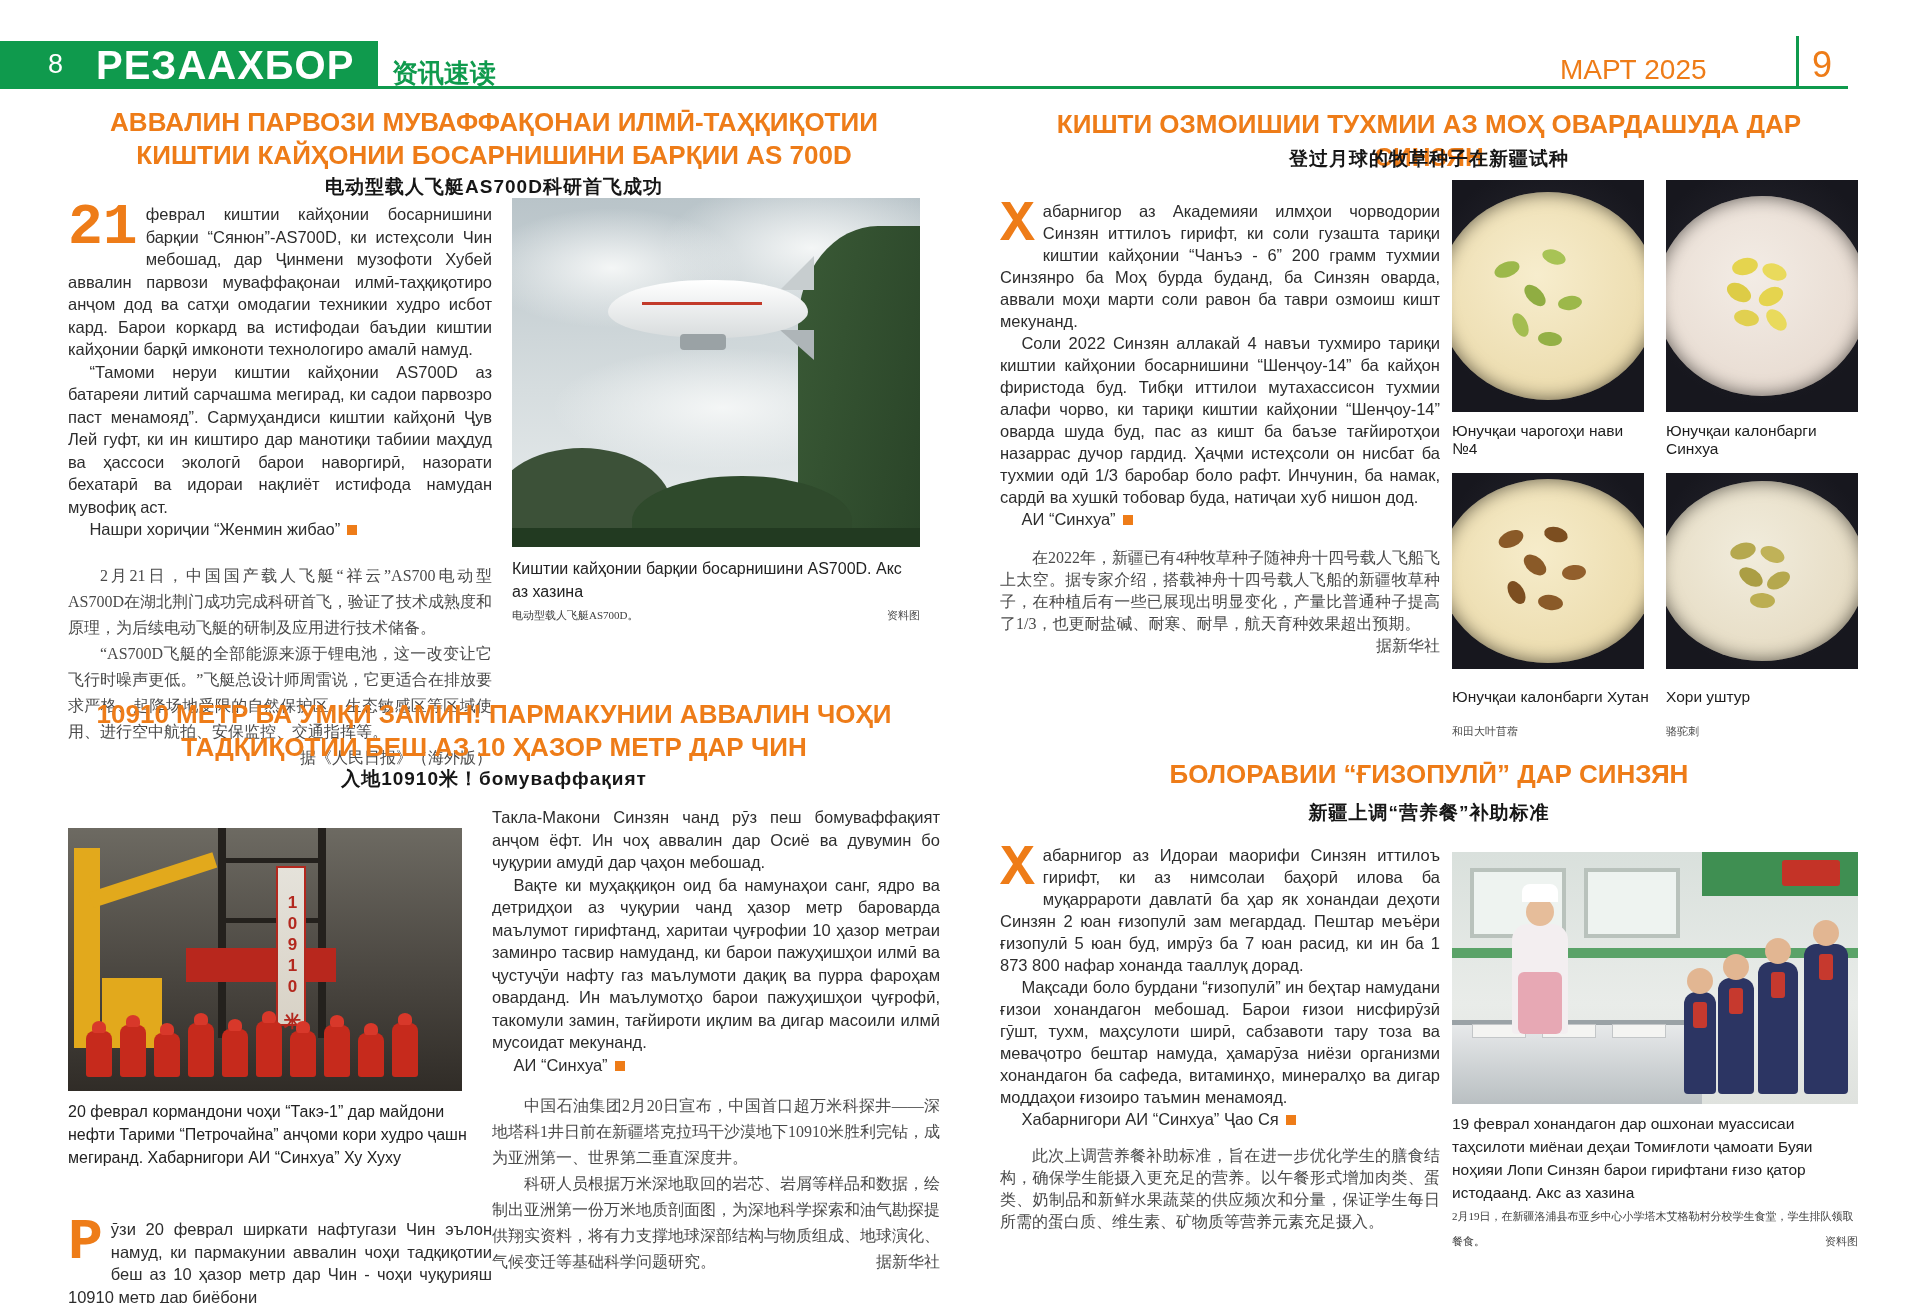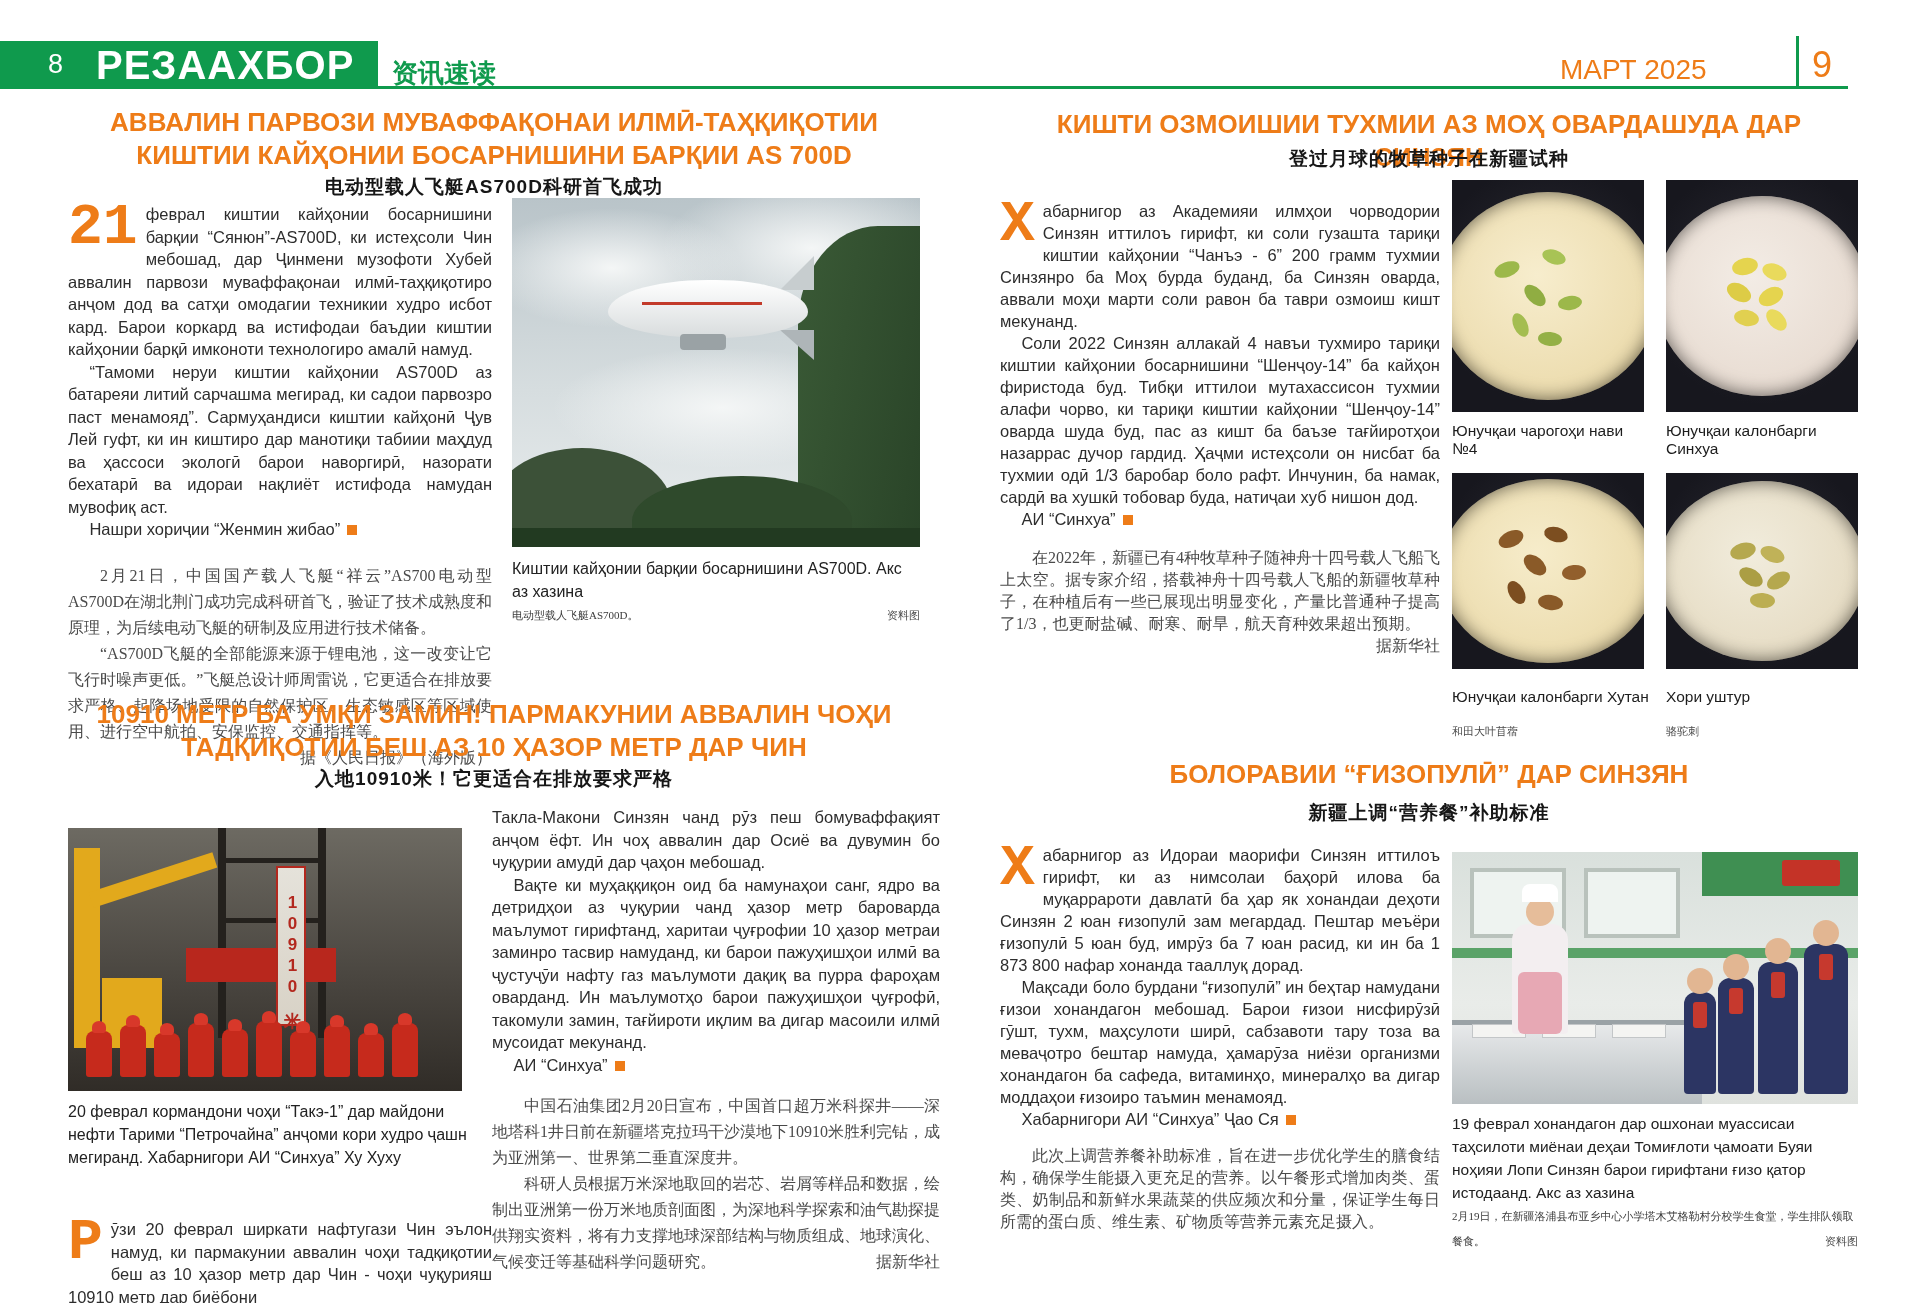--- a/index.html
+++ b/index.html
@@ -155,21 +155,21 @@
   <div class="airship-body"></div>
   <div class="airship-stripe"></div>
   <div class="gondola"></div>
 </div>
 <div class="abs a1-cap">
   <div class="cap">Киштии кайҳонии барқии босарнишини AS700D. Акс аз хазина</div>
   <div class="cap-cn"><span>电动型载人飞艇AS700D。</span><span class="cn-src">资料图</span></div>
 </div>
 
 <h1 class="abs title a2-title">10910 МЕТР БА УМҚИ ЗАМИН! ПАРМАКУНИИ АВВАЛИН ЧОҲИ ТАДҚИҚОТИИ БЕШ АЗ 10 ҲАЗОР МЕТР ДАР ЧИН</h1>
-<div class="abs title-cn a2-title-cn">入地10910米！它更适合在排放要求严格</div>
+<div class="abs title-cn a2-title-cn">入地10910米！бомуваффақият</div>
 
 <div class="photo a2-photo">
   <div class="derrick" style="left:150px;top:0;width:8px;height:210px;"></div>
   <div class="derrick" style="left:250px;top:0;width:8px;height:210px;"></div>
   <div class="derrick" style="left:150px;top:30px;width:108px;height:5px;"></div>
   <div class="derrick" style="left:150px;top:90px;width:108px;height:5px;"></div>
   <div class="crane" style="left:6px;top:20px;width:26px;height:200px;"></div>
   <div class="crane" style="left:20px;top:44px;width:130px;height:16px;transform:rotate(-18deg);"></div>
   <div class="crane" style="left:34px;top:150px;width:60px;height:70px;"></div>
   <div class="red-flag"></div>

